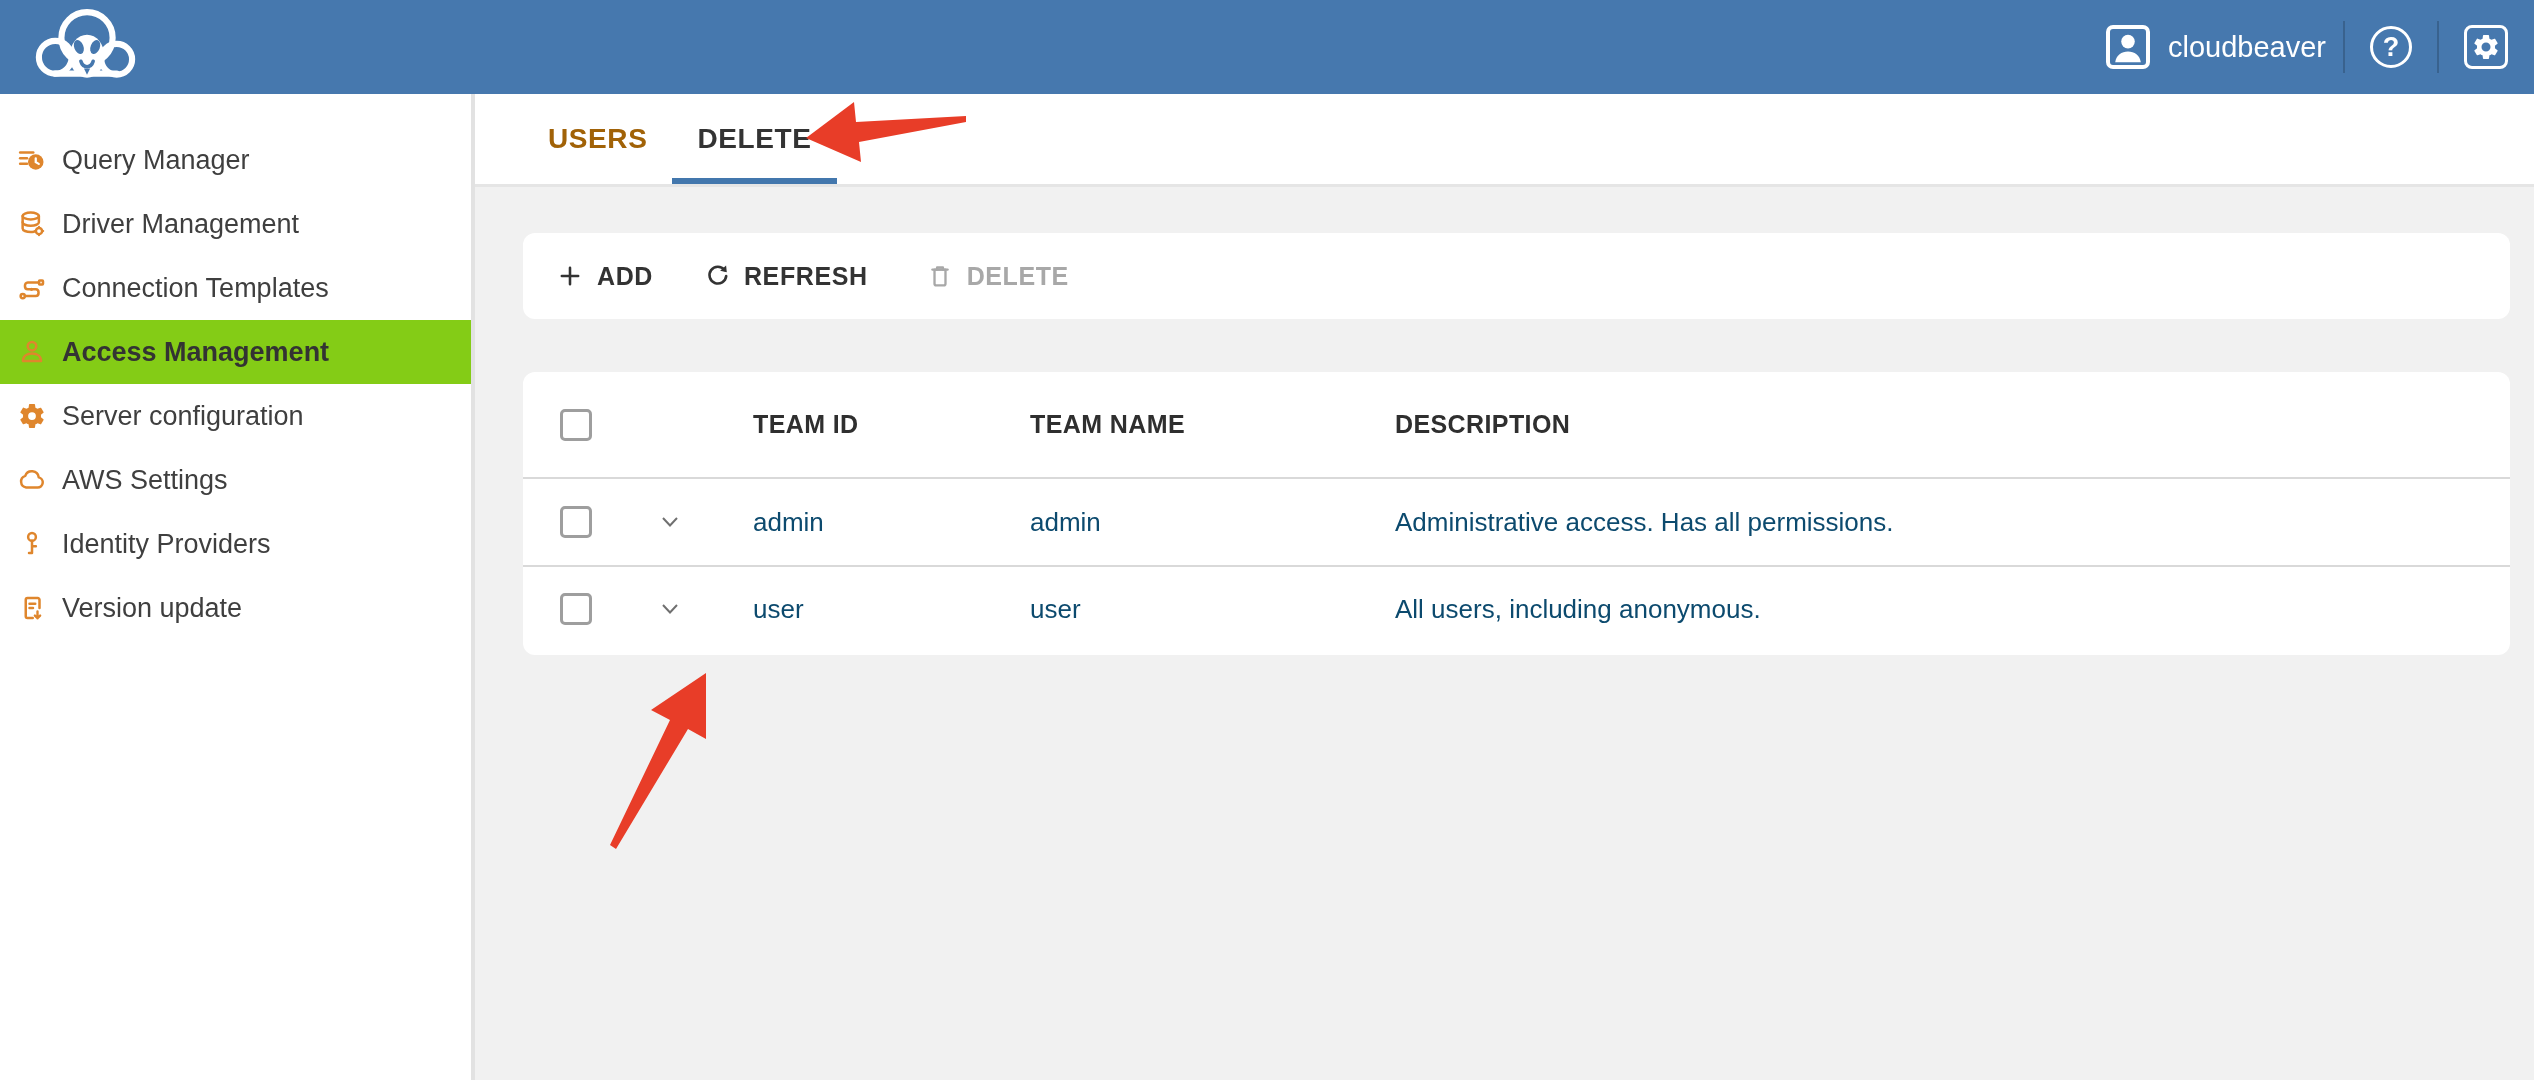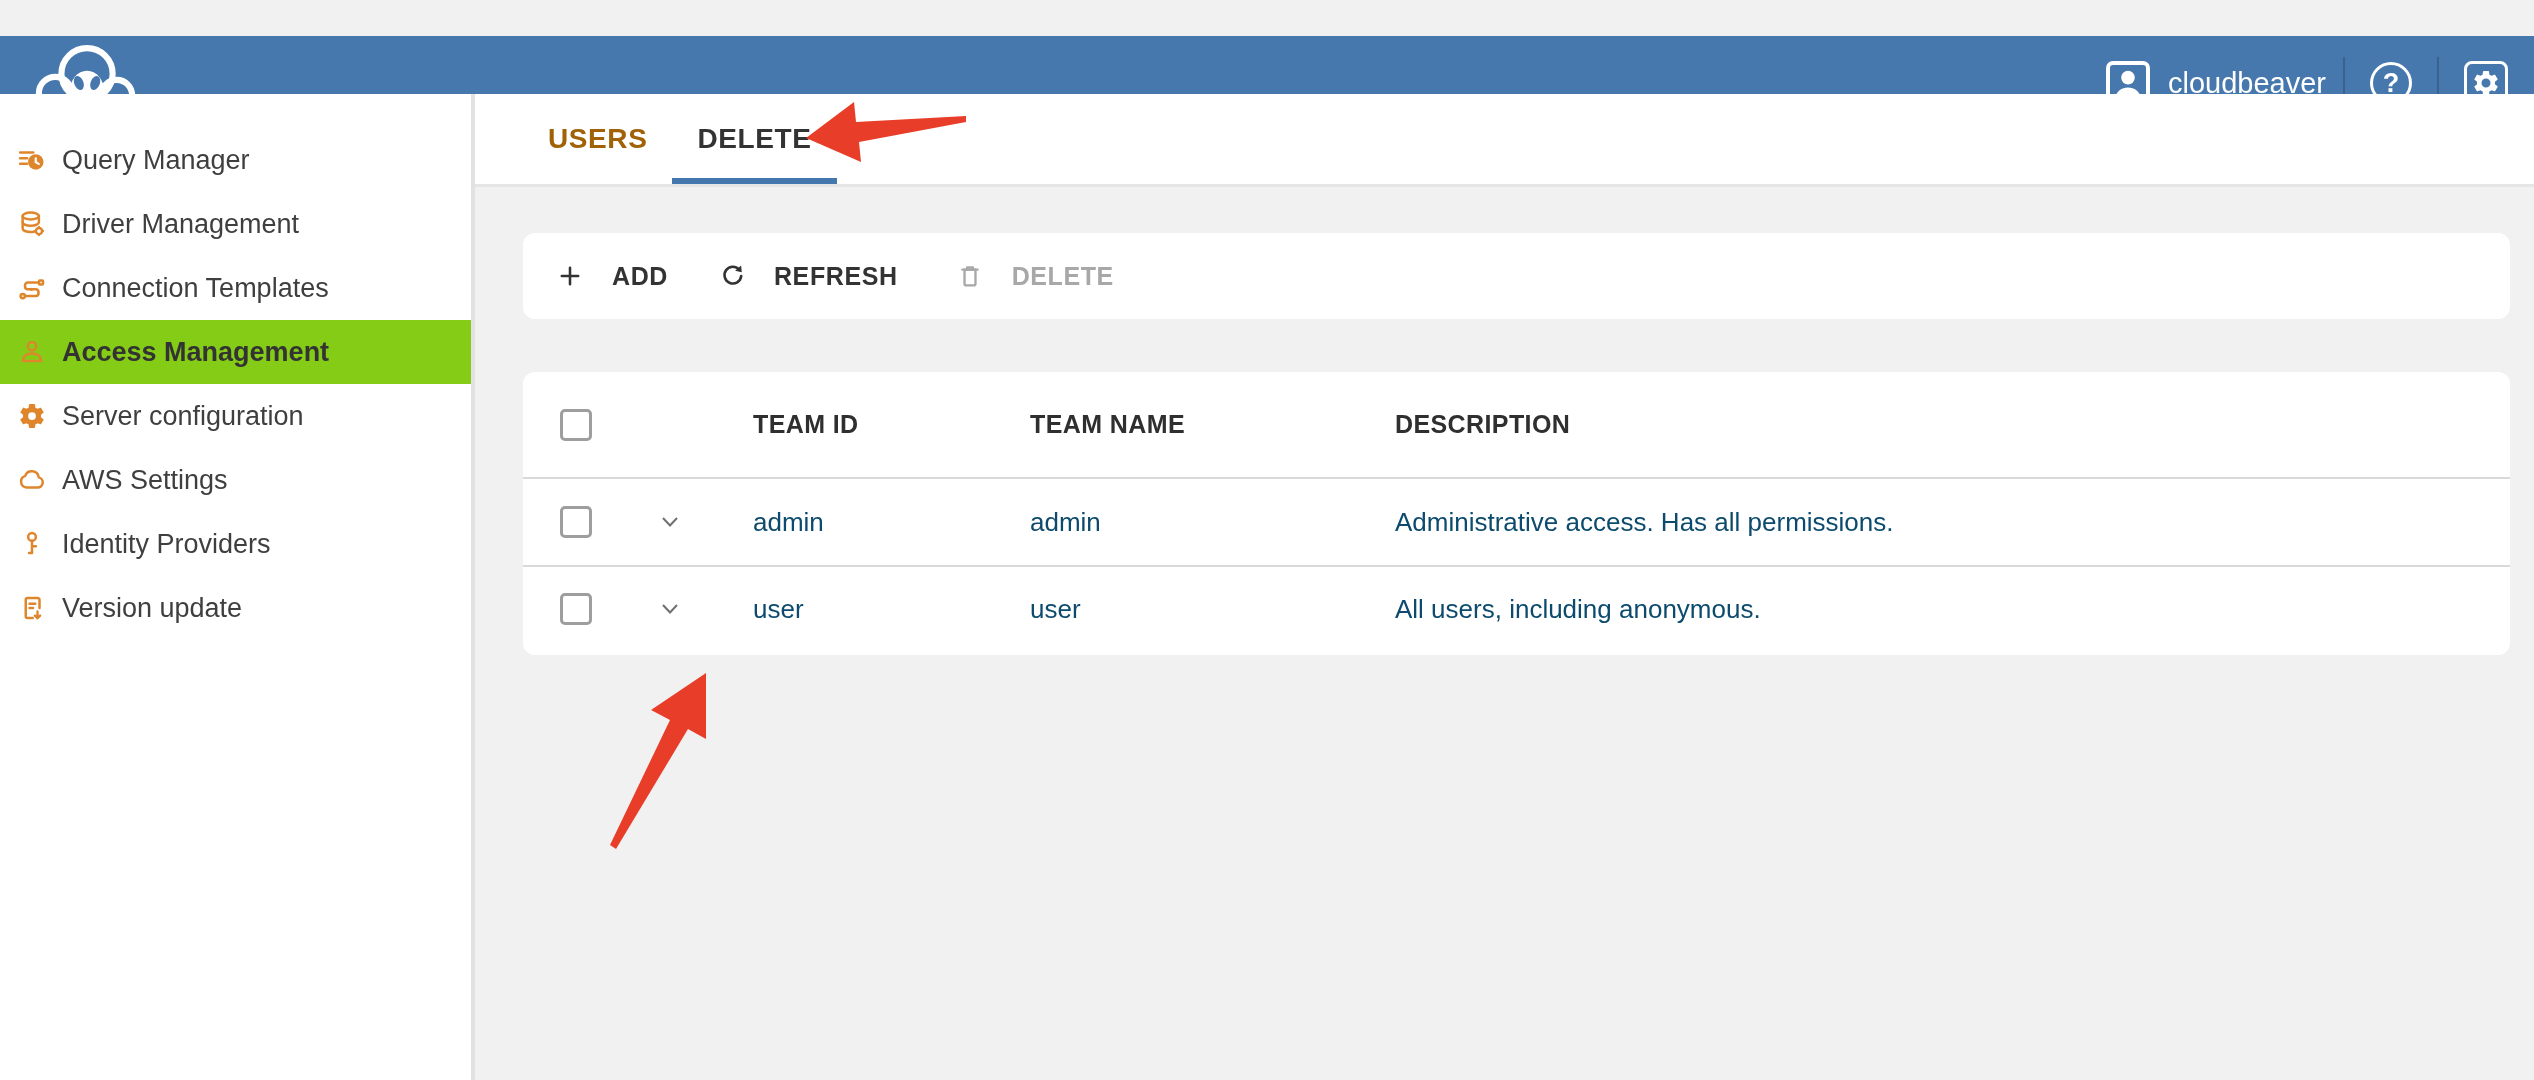--- a/index.html
+++ b/index.html
@@ -1,20 +1,20 @@
 <!DOCTYPE html>
 <html><head>
 <meta charset="utf-8">
 <style>
   html,body{margin:0;padding:0;}
   body{width:2534px;height:1080px;position:relative;overflow:hidden;
        background:#f1f1f1;font-family:"Liberation Sans",sans-serif;color:#333;}
 
   
-  .topbar{position:absolute;left:0;top:0;width:2534px;height:94px;background:#4678ae;margin-top:36px;}
+  .topbar{position:absolute;left:0;top:0;width:2534px;height:94px;background:#4678ae;}
   .logo{position:absolute;left:30px;top:5px;width:112px;height:84px;}
   .tb-user{position:absolute;left:2104px;top:23px;width:48px;height:48px;}
   .tb-name{position:absolute;left:2168px;top:0;height:94px;line-height:94px;
            color:#fff;font-size:29px;}
   .tb-div{position:absolute;top:21px;width:2px;height:52px;background:rgba(0,0,0,.18);}
   .tb-div1{left:2343px;} .tb-div2{left:2437px;}
   .tb-help{position:absolute;left:2370px;top:26px;width:42px;height:42px;box-sizing:border-box;
            border:3px solid #fff;border-radius:50%;color:#fff;font-size:27px;font-weight:bold;
            display:flex;align-items:center;justify-content:center;cursor:pointer;}
   .tb-gear{position:absolute;left:2464px;top:25px;width:44px;height:44px;box-sizing:border-box;
@@ -33,21 +33,21 @@
   .tabsbar{position:absolute;left:475px;right:0;top:94px;height:90px;background:#fff;
            border-bottom:3px solid #e5e5e5;display:flex;padding-left:48px;}
   .tab{padding:0 25px;display:flex;align-items:center;font-size:28px;font-weight:bold;
        letter-spacing:.6px;color:#a16207;position:relative;cursor:pointer;}
   .tab.active{color:#333;}
   .tab.active::after{content:"";position:absolute;left:0;right:0;bottom:0;height:6px;background:#4377ad;}
 
   
   .toolbar-card{position:absolute;left:523px;top:233px;width:1987px;height:86px;background:#fff;
                 border-radius:12px;display:flex;align-items:center;padding-left:33px;box-sizing:border-box;}
-  .tbtn{display:flex;align-items:center;gap:28px;font-size:25px;font-weight:bold;
+  .tbtn{display:flex;align-items:center;gap:13px;font-size:25px;font-weight:bold;
         letter-spacing:.6px;color:#333;cursor:pointer;background:none;border:none;
         font-family:"Liberation Sans",sans-serif;padding:0;}
   .tbtn.add{margin-right:50px;} .tbtn.refresh{margin-right:58px;}
   .tbtn.disabled{color:#a8a8a8;cursor:default;}
 
   
   .table-card{position:absolute;left:523px;top:372px;width:1987px;height:283px;background:#fff;
               border-radius:12px;overflow:hidden;}
   .trow{display:flex;align-items:center;box-sizing:border-box;}
   .thead{height:105px;font-weight:bold;font-size:25px;color:#2f2f2f;letter-spacing:.4px;}

